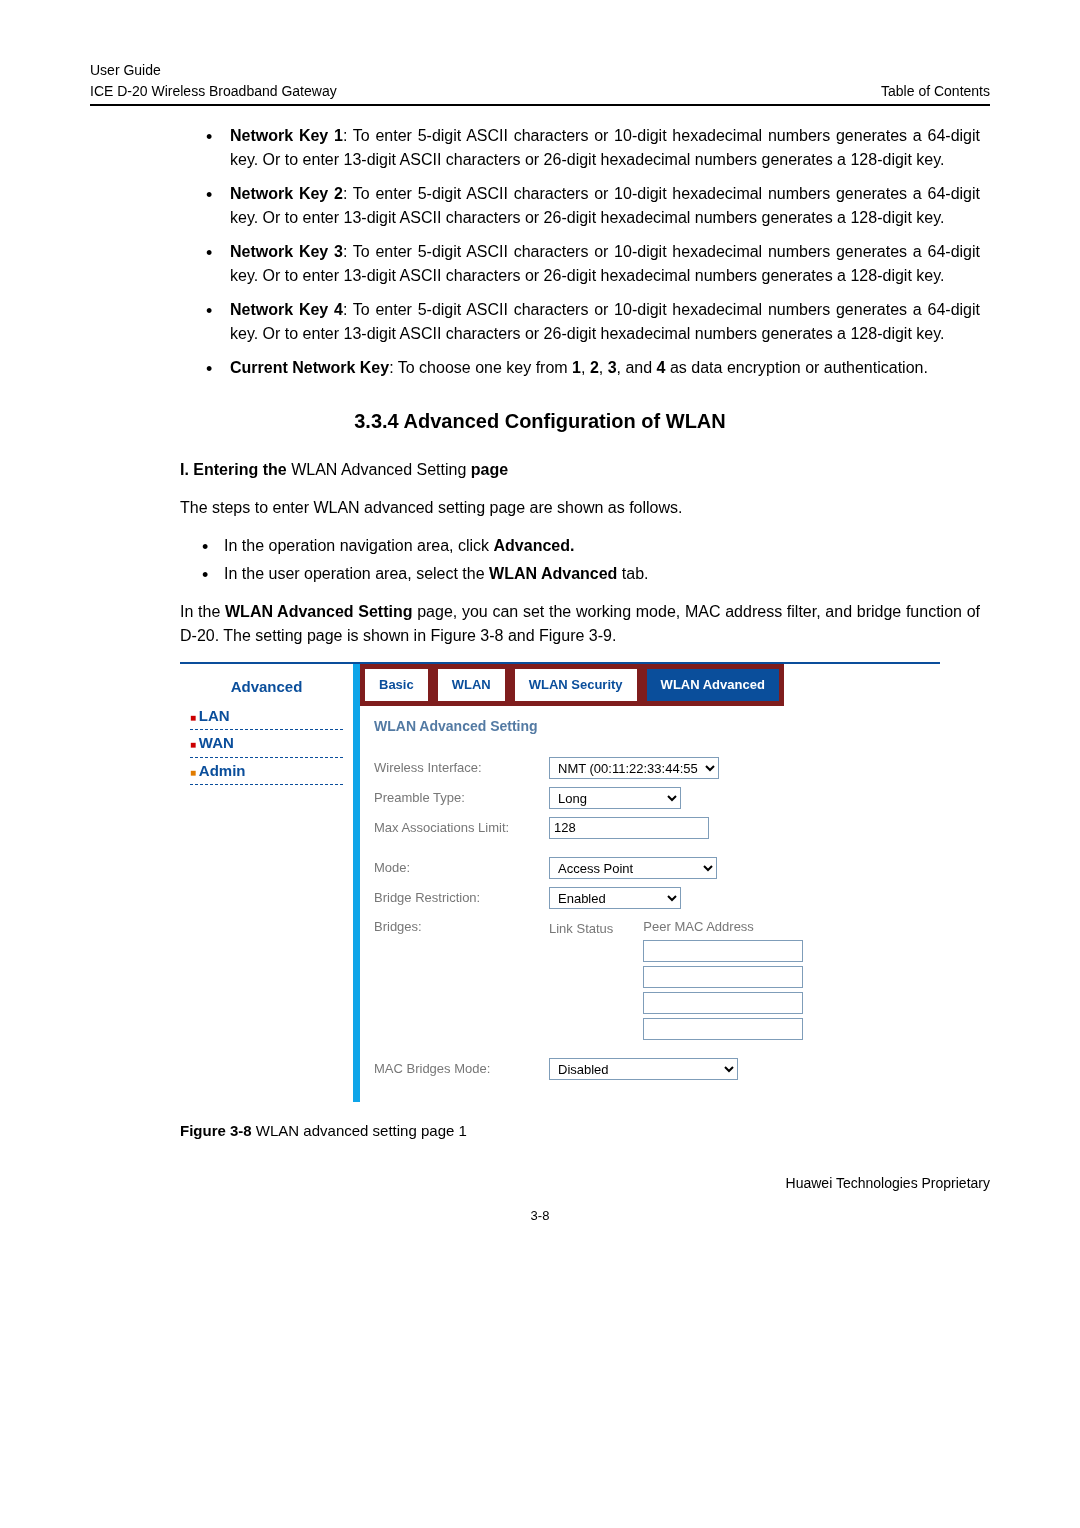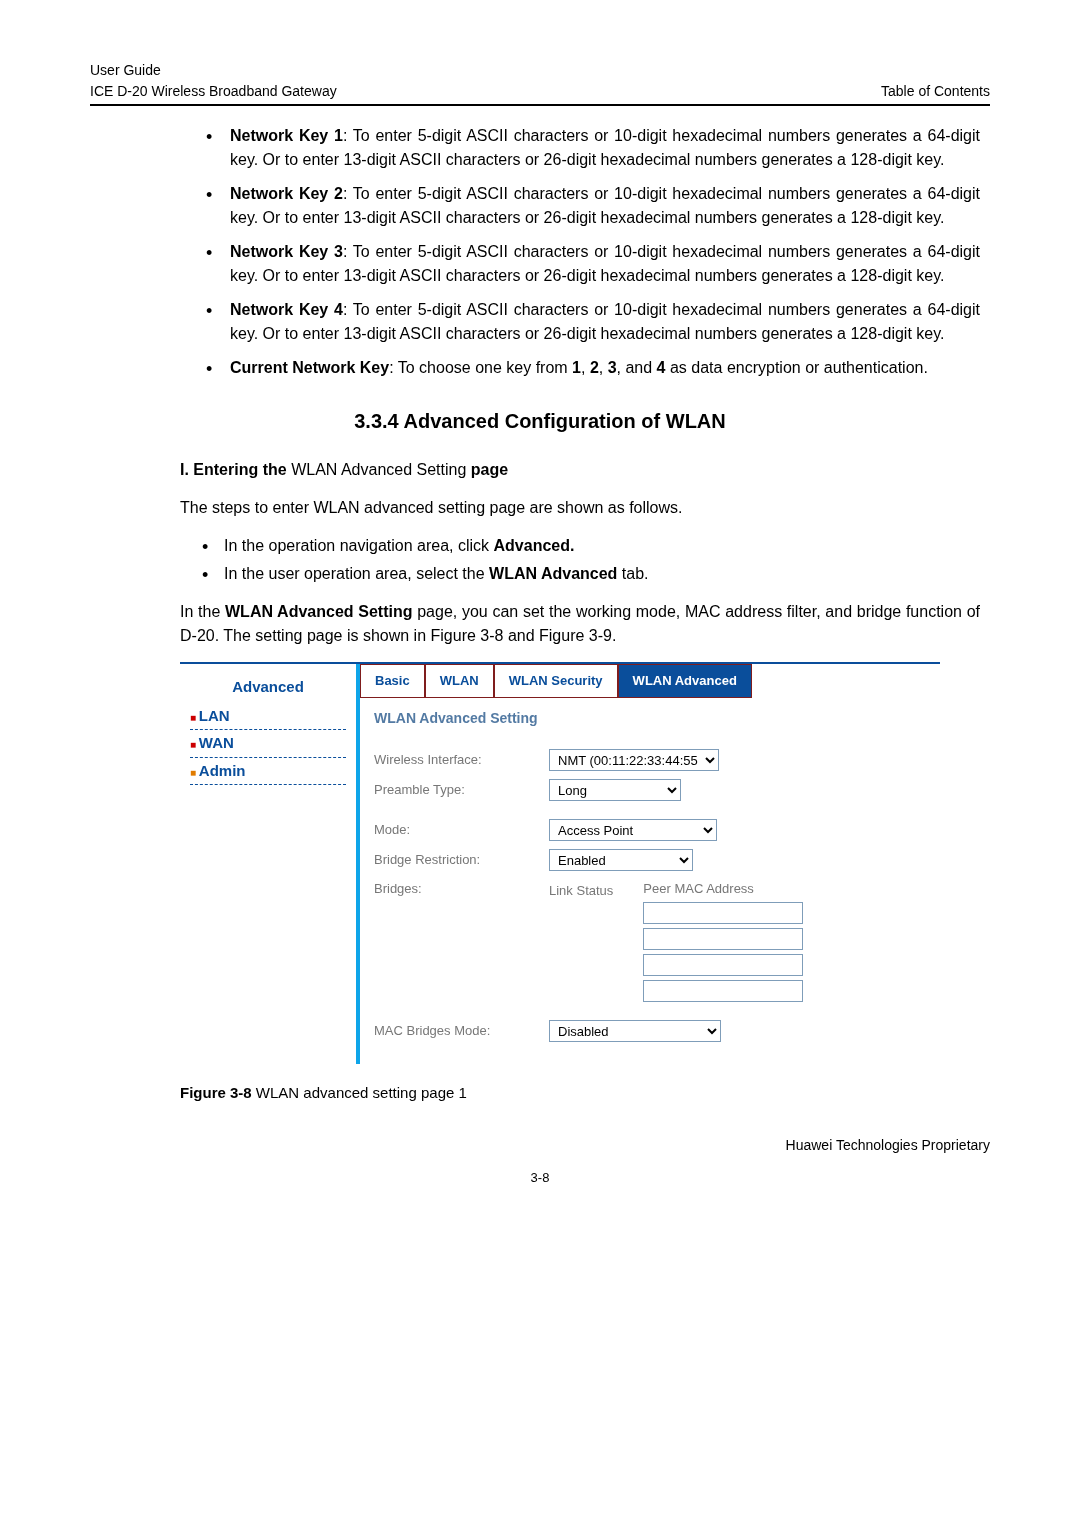--- a/index.html
+++ b/index.html
@@ -77,21 +77,21 @@
     margin-left: 90px;
     border-top: 2px solid #0a4e9b;
     width: 760px;
   }
   .figure-inner {
     display: flex;
   }
   .left-col {
     width: 180px;
     padding: 12px 10px 12px 10px;
-    border-right: 4px solid #0ea5e9;
+    border-right: 7px solid #0ea5e9;
   }
   .left-title {
     color: #0a4e9b;
     font-weight: bold;
     text-align: center;
     font-size: 15px;
     margin-bottom: 6px;
   }
   .nav-link {
     font-size: 15px;
@@ -106,21 +106,21 @@
   .right-col { flex: 1; }
   .tabs {
     display: flex;
     background: #fff;
   }
   .tab {
     padding: 6px 14px;
     font-size: 13px;
     font-weight: bold;
     color: #0a4e9b;
-    border: 1px solid #7f1d1d;
+    border: 5px solid #7f1d1d;
     cursor: pointer;
   }
   .tab.active {
     background: #0a4e9b;
     color: #fff;
   }
   .panel-title {
     color: #537aa3;
     font-weight: bold;
     font-size: 14px;
@@ -242,48 +242,52 @@
       <div class="panel-title">WLAN Advanced Setting</div>
       <div class="form-table">
         <div class="form-row">
           <div class="form-label">Wireless Interface:</div>
           <div class="form-control"><select><option>NMT (00:11:22:33:44:55</option></select></div>
         </div>
         <div class="form-row">
           <div class="form-label">Preamble Type:</div>
           <div class="form-control"><select style="width:132px;"><option>Long</option></select></div>
         </div>
+        <div class="form-row">
+          <div class="form-label">Max Associations Limit:</div>
+          <div class="form-control"><input type="text" value="128" style=""></div>
+        </div>
 
         <div class="form-row gap-top">
           <div class="form-label">Mode:</div>
           <div class="form-control"><select style="width:168px;"><option>Access Point</option></select></div>
         </div>
         <div class="form-row">
           <div class="form-label">Bridge Restriction:</div>
-          <div class="form-control"><select style="width:144px;"><option>Enabled</option></select></div>
+          <div class="form-control"><select style="width:132px;"><option>Enabled</option></select></div>
         </div>
         <div class="bridges-row">
           <div class="form-label">Bridges:</div>
           <div class="bridges-right">
             <div class="bridges-col">
               <span class="link-status-label">Link Status</span>
             </div>
             <div class="bridges-col">
               <span>Peer MAC Address</span>
               <input type="text" style="">
               <input type="text" style="">
               <input type="text" style="">
               <input type="text" style="">
             </div>
           </div>
         </div>
 
         <div class="form-row gap-top">
           <div class="form-label">MAC Bridges Mode:</div>
-          <div class="form-control"><select style="width:172px;"><option>Disabled</option></select></div>
+          <div class="form-control"><select style="width:189px;"><option>Disabled</option></select></div>
         </div>
       </div>
     </div>
   </div>
 </div>
 
 <p class="figure-caption">
   <span class="bold">Figure 3-8 </span><span>WLAN advanced setting page 1</span>
 </p>
 

